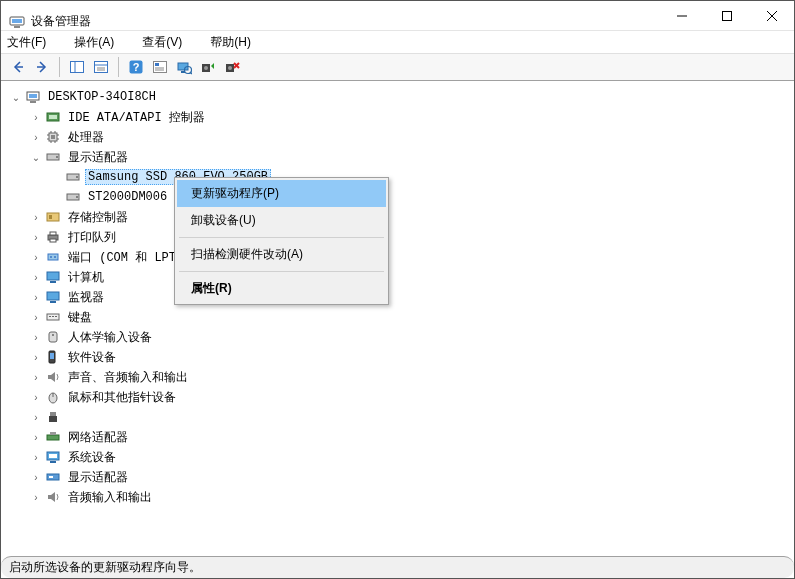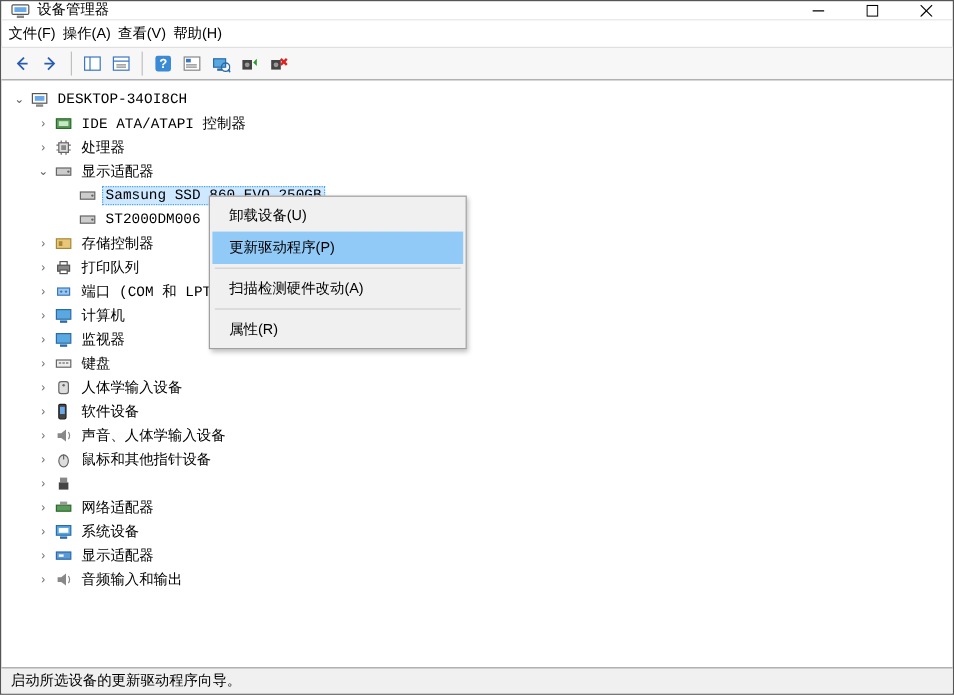--- a/index.html
+++ b/index.html
@@ -8,35 +8,35 @@
   font-size: 12px;
   background: #fff;
   width: 795px;
   height: 579px;
   border: 1px solid #555;
   display: flex;
   flex-direction: column;
   overflow: hidden;
 }
 .titlebar {
-  height: 16px;
-  display: flex;
-  align-items: center;
+  height: 30px;
+  display: flex;
+  align-items: flex-end;
   padding: 0 0 0 8px;
   border-bottom: 1px solid #e5e5e5;
 }
 .titlebar .app-icon { width: 16px; height: 16px; margin-right: 6px; display:flex; align-items:center; justify-content:center;}
 .titlebar .title { flex: 1; font-size: 12px; }
 .win-btns { display: flex; }
 .win-btn { width: 45px; height: 29px; display: flex; align-items: center; justify-content: center; }
 .menubar {
   display: flex;
   align-items: center;
   padding: 2px 6px;
-  gap: 6px;
+  gap: 28px;
   height: 22px;
 }
 .menubar span { cursor: default; }
 .toolbar {
   display: flex;
   align-items: center;
   height: 28px;
   padding: 0 6px;
   gap: 2px;
   border-top: 1px solid #e0e0e0;
@@ -83,29 +83,30 @@
   width: 215px;
   padding: 2px;
   z-index: 10;
 }
 .cm-item {
   padding: 5px 20px 5px 14px;
   cursor: default;
 }
 .cm-item.hl { background: #91c9f7; }
 .cm-sep { height: 1px; background: #d0d0d0; margin: 3px 2px; }
-.cm-item.bold { font-weight: normal; }
+.cm-item.bold { font-weight: bold; }
 .statusbar {
   height: 22px;
   border-top: 1px solid #a0a0a0;
   display: flex;
   align-items: center;
   padding: 0 8px;
   font-size: 12px;
   background: #f0f0f0;
+  border-radius: 10px;
 }
 svg { display: block; }
 </style>
 </head>
 <body>
 
 <div class="titlebar">
   <span class="app-icon">
     <svg width="16" height="16" viewBox="0 0 16 16">
         <rect x="1" y="3" width="14" height="8" rx="1" fill="#fff" stroke="#555"></rect>
@@ -378,21 +379,21 @@
   </div>
 
   <div class="tree-row" style="padding-left:24px">
     <span class="expand">›</span>
     <span class="row-icon">
         <svg width="16" height="16">
           <path d="M3 6 H6 L10 3 V13 L6 10 H3 Z" fill="#888"></path>
           <path d="M12 5 Q14 8 12 11" fill="none" stroke="#888"></path>
         </svg>
       </span>
-    <span class="label">声音、人体学输入设备</span>
+    <span class="label">声音、音频输入和输出</span>
   </div>
 
   <div class="tree-row" style="padding-left:24px">
     <span class="expand">›</span>
     <span class="row-icon">
         <svg width="16" height="16">
           <ellipse cx="8" cy="9" rx="4" ry="5" fill="#ddd" stroke="#666"></ellipse>
           <line x1="8" y1="4" x2="8" y2="8" stroke="#666"></line>
         </svg>
       </span>
@@ -448,22 +449,22 @@
     <span class="row-icon">
         <svg width="16" height="16">
           <path d="M3 6 H6 L10 3 V13 L6 10 H3 Z" fill="#888"></path>
           <path d="M12 5 Q14 8 12 11" fill="none" stroke="#888"></path>
         </svg>
       </span>
     <span class="label">音频输入和输出</span>
   </div>
 
   <div class="contextmenu" style="left:173px; top:96px">
+    <div class="cm-item hl">更新驱动程序(P)</div>
     <div class="cm-item">卸载设备(U)</div>
-    <div class="cm-item hl">更新驱动程序(P)</div>
     <div class="cm-sep"></div>
     <div class="cm-item">扫描检测硬件改动(A)</div>
     <div class="cm-sep"></div>
     <div class="cm-item bold">属性(R)</div>
   </div>
 </div>
 
 <div class="statusbar">
   <span>启动所选设备的更新驱动程序向导。</span>
 </div>

